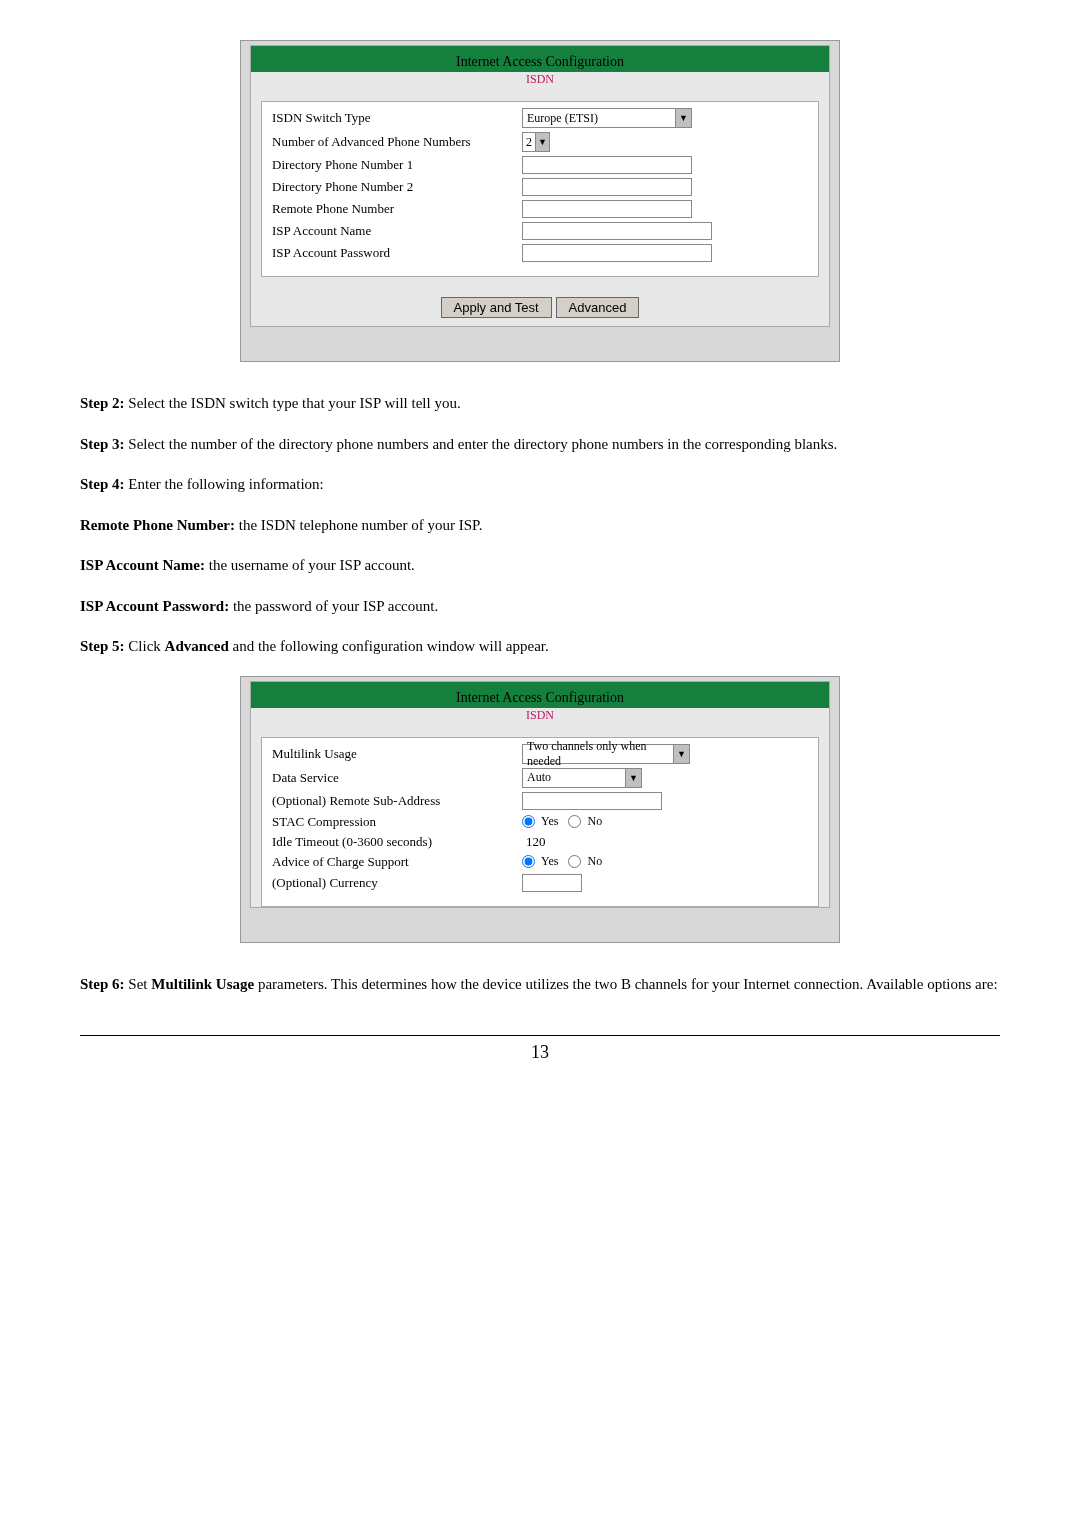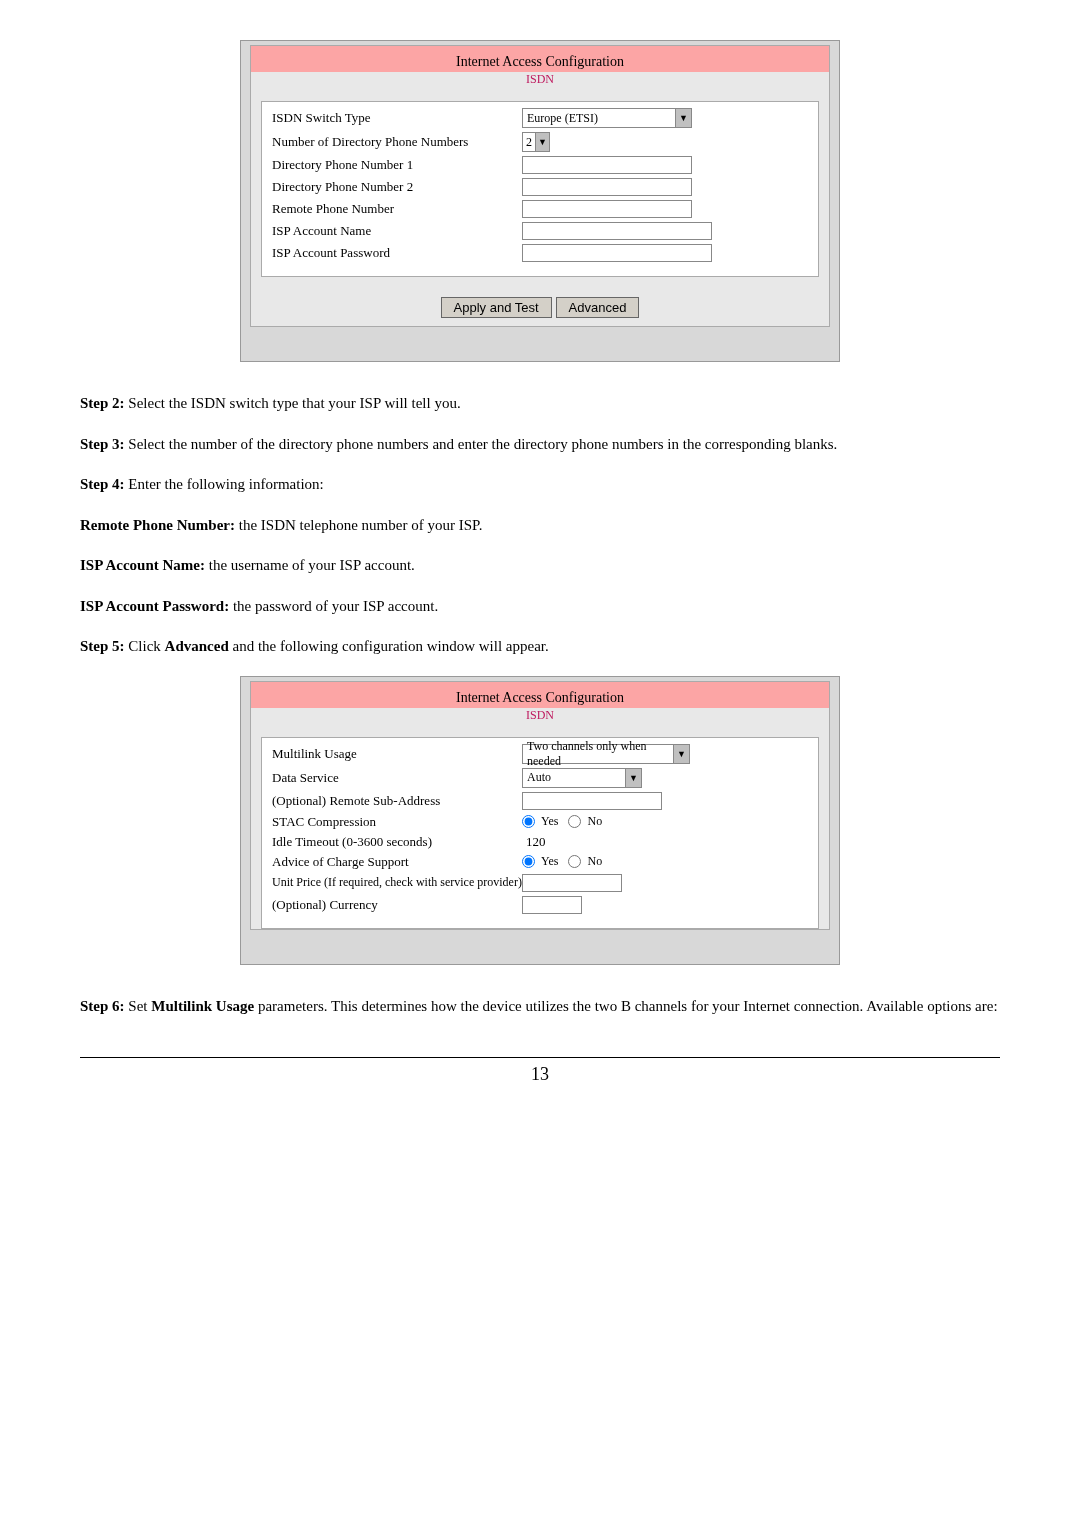--- a/index.html
+++ b/index.html
@@ -19,21 +19,21 @@
       background: #e8e8e8;
       width: 580px;
       margin: 0 auto 30px auto;
       padding: 0;
     }
     .config-title {
       text-align: center;
       padding: 8px 4px 2px 4px;
       font-size: 14px;
       color: #000;
-      background: #fca5a5;
+      background: #15803d;
     }
     .config-subtitle {
       text-align: center;
       font-size: 12px;
       color: #be185d;
       padding-bottom: 14px;
     }
     .config-body {
       background: #fff;
       border: 1px solid #aaa;
@@ -173,21 +173,21 @@
         <div class="config-label">ISDN Switch Type</div>
         <div class="config-select-with-arrow">
           <div class="select-box" style="width:170px;">
             <span class="select-text">Europe (ETSI)</span>
             <span class="select-arrow">▼</span>
           </div>
         </div>
       </div>
 
       <div class="config-row">
-        <div class="config-label">Number of Directory Phone Numbers</div>
+        <div class="config-label">Number of Advanced Phone Numbers</div>
         <div class="num-select">
           <span class="num-val">2</span>
           <span class="num-arrow">▼</span>
         </div>
       </div>
 
       <div class="config-row">
         <div class="config-label">Directory Phone Number 1</div>
         <input class="config-input" type="text" value="" style="">
       </div>
@@ -305,24 +305,20 @@
             <input type="radio" name="advice" checked="" style="">
             <span>Yes</span>
           </div>
           <div class="radio-item">
             <input type="radio" name="advice" style="">
             <span>No</span>
           </div>
         </div>
       </div>
 
-      <div class="config-row">
-        <div class="config-label" style="font-size:12px;">Unit Price (If required, check with service provider)</div>
-        <input class="config-input" type="text" value="" style="width: 100px;">
-      </div>
 
       <div class="config-row">
         <div class="config-label">(Optional) Currency</div>
         <input class="config-input" type="text" value="" style="width: 60px;">
       </div>
 
     </div>
   </div>
 </div>
 

